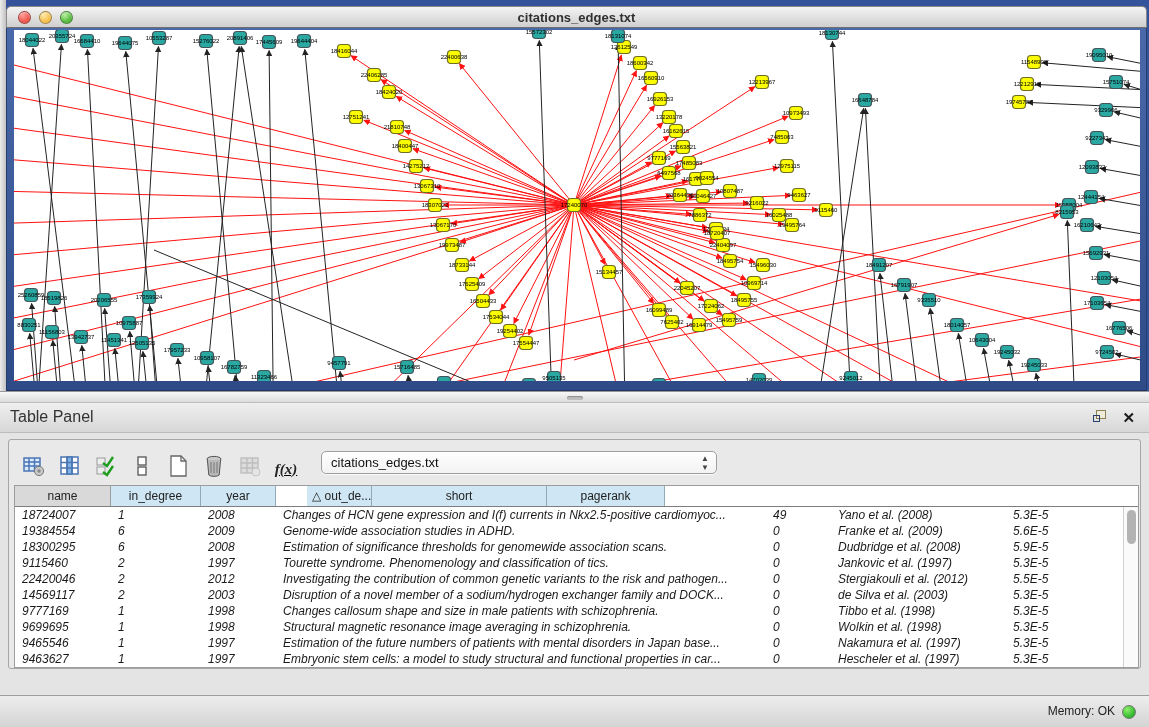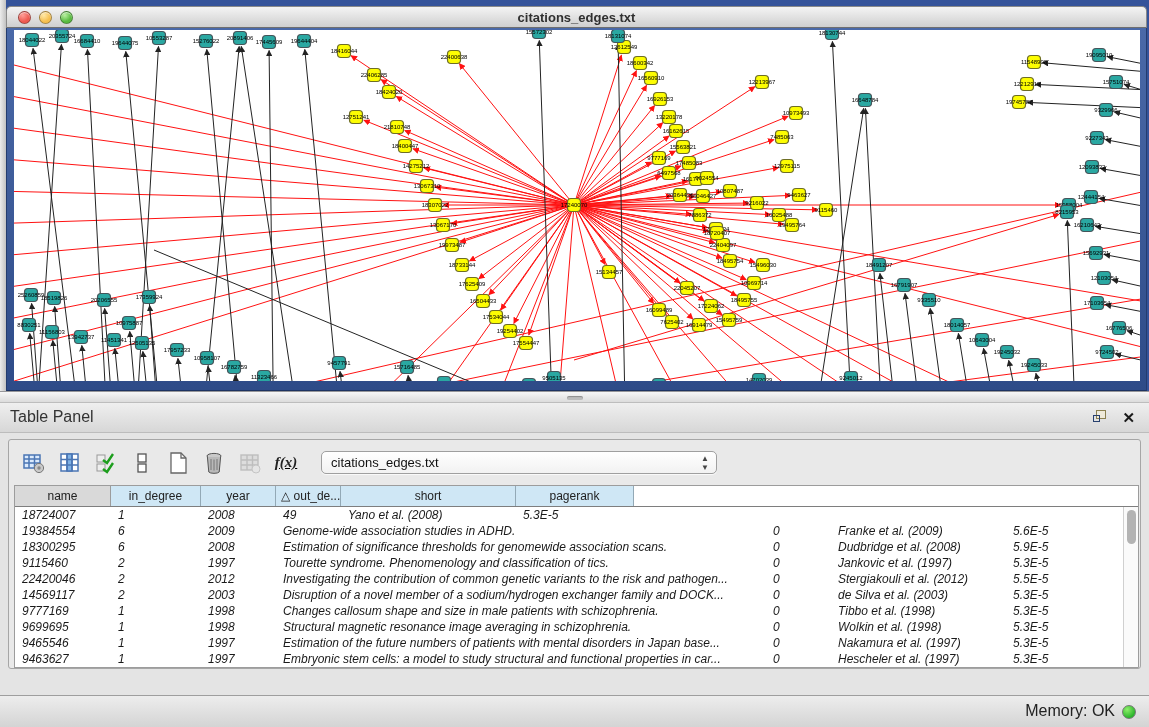--- a/index.html
+++ b/index.html
@@ -34,41 +34,41 @@
   .panel-header-icons { position:absolute; right:14px; top:7px; display:flex; gap:14px; align-items:center; }
   .float-ic { width:15px; height:15px; position:relative; cursor:default; }
   .float-ic .sq1 { position:absolute; left:3px; top:0; width:10px; height:9px; border:1px solid #8c8152; background:#efeada; }
   .float-ic .sq2 { position:absolute; left:0; top:5px; width:7px; height:7px; border:1px solid #27406e; }
   .close-x { font-size:15px; font-weight:bold; color:#1a1a1a; line-height:15px; cursor:default; }
 
   .panel-content { position:absolute; left:0; top:433px; width:1149px; height:262px; background:#e4e4e4; }
   .panel-box { position:absolute; left:8px; top:6px; width:1133px; height:230px; border:1px solid #a6a6a6; border-radius:3px; background:#e9e9e9; overflow:hidden; }
 
   .toolbar { position:absolute; left:0; top:0; width:100%; height:45px; display:flex; align-items:center; padding-left:10px; }
-  .tbtn { width:30px; height:30px; margin-right:6px; display:flex; align-items:center; justify-content:center; background:transparent; border:none; cursor:default;text-decoration:underline; }
+  .tbtn { width:30px; height:30px; margin-right:6px; display:flex; align-items:flex-end; justify-content:center; background:transparent; border:none; cursor:default;text-decoration:underline; }
   .tbtn svg { display:block; }
   .fx { font-family:"Liberation Serif", serif; font-style:italic; font-weight:bold; font-size:15px; color:#222; }
   .combo { margin-left:14px; width:396px; height:23px; background:linear-gradient(#ffffff,#f2f2f2); border:1px solid #9f9f9f; border-radius:5px; position:relative; font-size:13px; color:#111; line-height:21px; padding-left:9px; box-shadow:0 1px 1px rgba(255,255,255,0.8); }
   .combo .arrows { position:absolute; right:7px; top:2px; font-size:8px; color:#444; line-height:9px; text-align:center; }
 
   .tablewrap { position:absolute; left:5px; top:45px; width:1125px; height:183px; background:#fff; border:1px solid #9c9c9c; display:flex; flex-direction:column; }
   .thead { display:flex; height:21px; border-bottom:1px solid #7e7e7e; flex:none; }
   .th { height:100%; background:#cfe7f5; border-right:1px solid #93a9b6; font-size:12px; color:#222; text-align:center; line-height:20px; overflow:hidden; white-space:nowrap; flex:none; }
   .th.gray { background:#d9d9d9; border-right:1px solid #9c9c9c; }
-  .th.sorted { text-align:center; padding-left:5px; }
+  .th.sorted { text-align:center; padding-left:5px;margin-left:31px; }
   .tbody { flex:1; overflow:hidden; position:relative; }
   .tr { display:flex; height:16px;font-style:italic; }
   .td { height:16px; font-size:12px; color:#1a1a1a; line-height:16px; padding-left:7px; overflow:hidden; white-space:nowrap; flex:none; }
   .vscroll { position:absolute; right:0; top:21px; bottom:0; width:15px; background:#fafafa; border-left:1px solid #d0d0d0; }
   .vthumb { position:absolute; left:3px; top:3px; width:9px; height:34px; border-radius:5px; background:#b3b3b3; }
 
   
   .statusbar { position:absolute; left:0; top:695px; width:1149px; height:32px;
     background:linear-gradient(#ededed,#d4d4d4); border-top:1px solid #9e9e9e; }
-  .memory { position:absolute; right:34px; top:0; line-height:30px; font-size:16px; color:#222; }
+  .memory { position:absolute; right:34px; top:0; line-height:30px; font-size:12px; color:#222; }
   .memdot { position:absolute; right:13px; top:9px; width:14px; height:14px; border-radius:50%;
     background:radial-gradient(circle at 35% 30%, #8ef06a, #2db52d 70%); border:1px solid #777; }
 </style>
 </head>
 <body>
 
 <div class="top-region">
   <div class="desktop-edge"></div>
   <div class="net-window">
     <div class="titlebar">
@@ -575,20 +575,21 @@
           <div class="th" style="width: 75px;">year</div>
           <div class="th sorted" style="width: 65px;">△ out_de...</div>
           <div class="th" style="width: 175px;">short</div>
           <div class="th" style="width: 118px;">pagerank</div>
         </div>
       <div class="tbody">
           <div class="tr">
             <div class="td" style="width: 96px;">18724007</div>
             <div class="td" style="width: 90px;">1</div>
             <div class="td" style="width: 75px;">2008</div>
+            <div class="td" style="width: 490px;">Changes of HCN gene expression and I(f) currents in Nkx2.5-positive cardiomyoc...</div>
             <div class="td" style="width: 65px;">49</div>
             <div class="td" style="width: 175px;">Yano et al. (2008)</div>
             <div class="td" style="width: 118px;">5.3E-5</div>
           </div>
           <div class="tr">
             <div class="td" style="width: 96px;">19384554</div>
             <div class="td" style="width: 90px;">6</div>
             <div class="td" style="width: 75px;">2009</div>
             <div class="td" style="width: 490px;">Genome-wide association studies in ADHD.</div>
             <div class="td" style="width: 65px;">0</div>

